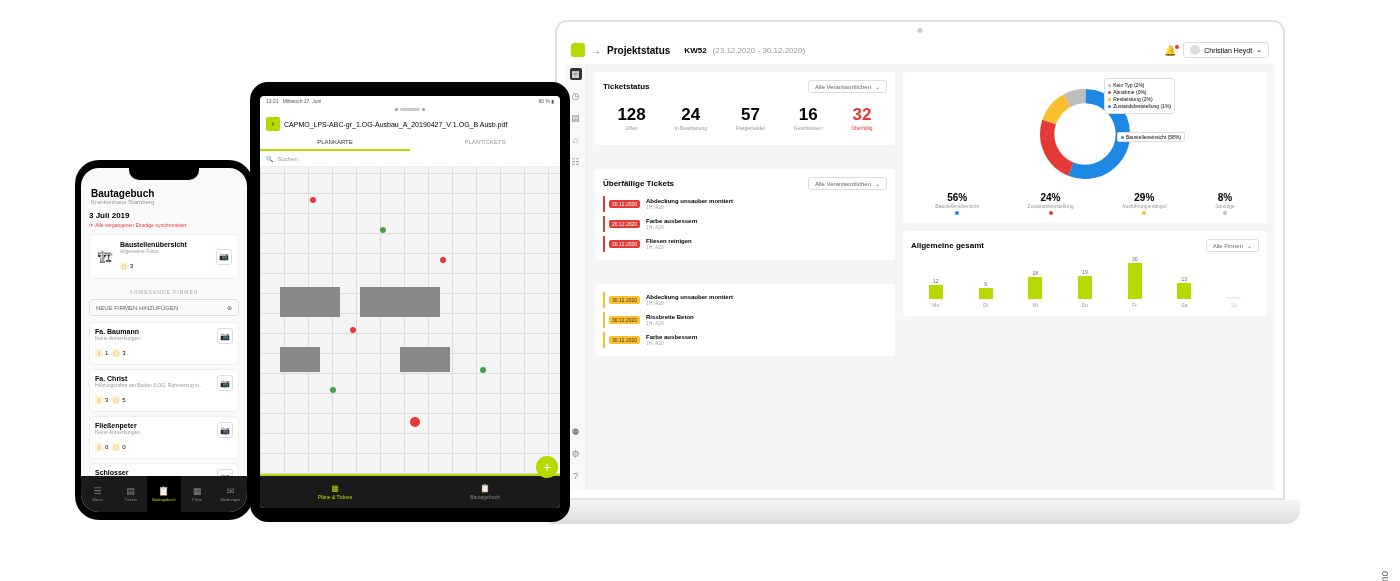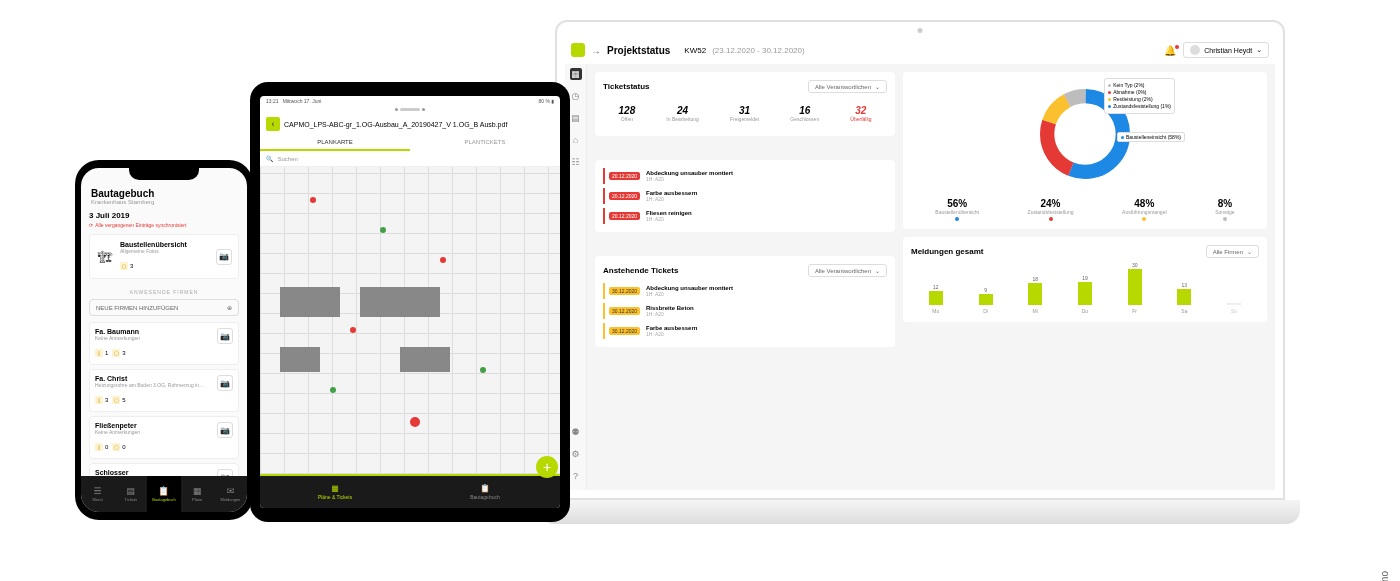--- a/index.html
+++ b/index.html
@@ -8,62 +8,62 @@
 
 .laptop { position: absolute; left: 555px; top: 20px; width: 760px; height: 520px; }
 .laptop-screen { width: 730px; height: 480px; background: #fff; border: 2px solid #e0e0e0; border-radius: 12px 12px 0 0; padding: 14px 8px 8px; position: relative; }
 .laptop-cam { position: absolute; top: 6px; left: 50%; transform: translateX(-50%); width: 5px; height: 5px; border-radius: 50%; background: #ccc; }
 .laptop-base { width: 760px; height: 24px; background: linear-gradient(#f5f5f5, #ddd); border-radius: 0 0 14px 14px; margin-left: -15px; }
 
 .lt-top { display: flex; align-items: center; height: 28px; padding: 0 6px; font-size: 8px; gap: 6px; }
 .lt-logo { width: 14px; height: 14px; background: #b8d900; border-radius: 3px; }
 .lt-arrow { color: #666; font-size: 10px; }
 .lt-title { font-weight: 600; font-size: 10px; }
-.lt-week { font-weight: 400; font-size: 8px; margin-left: 8px; }
+.lt-week { font-weight: 700; font-size: 8px; margin-left: 8px; }
 .lt-dates { color: #999; font-size: 8px; }
 .lt-bell { margin-left: auto; font-size: 10px; position: relative; }
 .lt-bell::after { content:''; position:absolute; top:0; right:-2px; width:4px; height:4px; background:#e53935; border-radius:50%; }
 .lt-user { display: flex; align-items: center; gap: 4px; border: 1px solid #ddd; border-radius: 3px; padding: 2px 6px; font-size: 7px; }
 .lt-avatar { width: 10px; height: 10px; border-radius: 50%; background: #ddd; }
 
 .lt-body { display: flex; height: calc(100% - 28px); }
 .lt-side { width: 22px; background: #f8f8f8; border-right: 1px solid #eee; display: flex; flex-direction: column; align-items: center; padding-top: 4px; gap: 10px; }
 .lt-side-i { width: 12px; height: 12px; display: flex; align-items: center; justify-content: center; color: #888; font-size: 9px; }
 .lt-side-i.active { background: #333; color: #fff; border-radius: 2px; padding: 2px; }
 .lt-side-btm { margin-top: auto; display: flex; flex-direction: column; gap: 10px; padding-bottom: 8px; }
 
 .lt-main { flex: 1; background: #f5f5f5; padding: 8px; display: grid; grid-template-columns: 300px 1fr; gap: 8px; overflow: hidden; }
 .lt-card { background: #fff; border-radius: 4px; padding: 8px; }
 .lt-card-h { display: flex; justify-content: space-between; align-items: center; margin-bottom: 6px; }
 .lt-card-t { font-size: 8px; font-weight: 600; }
 .lt-sel { border: 1px solid #ddd; border-radius: 3px; padding: 2px 6px; font-size: 6px; color: #666; display: flex; align-items: center; gap: 4px; }
 
 .lt-stats { display: flex; justify-content: space-around; text-align: center; padding: 6px 0; }
-.lt-stat-n { font-size: 10px; font-weight: 600; font-style: italic; }
+.lt-stat-n { font-size: 17px; font-weight: 600; }
 .lt-stat-l { font-size: 5px; color: #999; }
 .lt-stat.red .lt-stat-n, .lt-stat.red .lt-stat-l { color: #e53935; }
 
 .lt-tlist { display: flex; flex-direction: column; gap: 4px; }
 .lt-trow { display: flex; align-items: center; gap: 6px; border-left: 2px solid transparent; padding: 2px 4px; }
 .lt-trow.red { border-left-color: #e53935; }
 .lt-trow.yellow { border-left-color: #fbc02d; }
 .lt-tdate { font-size: 5px; padding: 1px 3px; border-radius: 2px; color: #fff; }
 .lt-tdate.red { background: #e53935; }
 .lt-tdate.yellow { background: #fbc02d; color: #333; }
 .lt-ttitle { font-size: 6px; font-weight: 600; }
 .lt-tsub { font-size: 5px; color: #aaa; }
 
 .lt-donut { position: relative; width: 100px; height: 100px; margin: 4px auto; }
 .lt-donut svg { width: 100%; height: 100%; }
 .lt-legend { position: absolute; top: -6px; right: -40px; background: #fff; border: 1px solid #ddd; border-radius: 3px; padding: 3px; font-size: 5px; line-height: 1.4; }
 .lt-legend-i { display: flex; align-items: center; gap: 2px; }
 .lt-legend-d { width: 3px; height: 3px; border-radius: 50%; }
 .lt-callout { position: absolute; right: -50px; top: 48px; background: #fff; border: 1px solid #ddd; border-radius: 2px; padding: 1px 3px; font-size: 5px; display: flex; align-items: center; gap: 2px; }
 
-.lt-pcts { display: flex; justify-content: space-around; text-align: center; margin-top: 14px; }
+.lt-pcts { display: flex; justify-content: space-around; text-align: center; margin-top: 8px; }
 .lt-pct-n { font-size: 10px; font-weight: 600; }
 .lt-pct-l { font-size: 5px; color: #999; }
 .lt-pct-d { width: 4px; height: 4px; border-radius: 50%; margin: 2px auto 0; }
 
 .lt-bar { display: flex; justify-content: space-around; align-items: flex-end; height: 50px; padding-top: 6px; }
 .lt-bar-c { display: flex; flex-direction: column; align-items: center; gap: 1px; }
 .lt-bar-n { font-size: 5px; color: #666; }
 .lt-bar-b { width: 14px; background: #b8d900; }
 .lt-bar-l { font-size: 5px; color: #999; margin-top: 2px; }
 .lt-bar-c.off .lt-bar-n, .lt-bar-c.off .lt-bar-l { color: #ccc; }
@@ -170,34 +170,41 @@
             <div class="lt-stats" id="lt-stats">
                 <div class="lt-stat">
                   <div class="lt-stat-n">128</div>
                   <div class="lt-stat-l">Offen</div>
                 </div>
                 <div class="lt-stat">
                   <div class="lt-stat-n">24</div>
                   <div class="lt-stat-l">In Bearbeitung</div>
                 </div>
                 <div class="lt-stat">
-                  <div class="lt-stat-n">31</div>
+                  <div class="lt-stat-n">57</div>
                   <div class="lt-stat-l">Freigemeldet</div>
                 </div>
                 <div class="lt-stat">
                   <div class="lt-stat-n">16</div>
                   <div class="lt-stat-l">Geschlossen</div>
                 </div>
                 <div class="lt-stat red">
                   <div class="lt-stat-n">32</div>
                   <div class="lt-stat-l">Überfällig</div>
                 </div>
               </div>
           </div>
           <div class="lt-card">
+            <div class="lt-card-h">
+              <span class="lt-card-t">Überfällige Tickets</span>
+              <div class="lt-sel">
+                  <span>Alle Verantwortlichen</span>
+                  <span>⌄</span>
+                </div>
+            </div>
             <div class="lt-tlist" id="lt-overdue">
                 <div class="lt-trow red">
                   <span class="lt-tdate red">20.12.2020</span>
                   <div>
                     <div class="lt-ttitle">Abdeckung unsauber montiert</div>
                     <div class="lt-tsub">1H: A20</div>
                   </div>
                 </div>
                 <div class="lt-trow red">
                   <span class="lt-tdate red">20.12.2020</span>
@@ -209,27 +216,20 @@
                 <div class="lt-trow red">
                   <span class="lt-tdate red">20.12.2020</span>
                   <div>
                     <div class="lt-ttitle">Fliesen reinigen</div>
                     <div class="lt-tsub">1H: A20</div>
                   </div>
                 </div>
               </div>
           </div>
           <div class="lt-card">
-            <div class="lt-card-h">
-              <span class="lt-card-t">Anstehende Tickets</span>
-              <div class="lt-sel">
-                  <span>Alle Verantwortlichen</span>
-                  <span>⌄</span>
-                </div>
-            </div>
             <div class="lt-tlist" id="lt-pending">
                 <div class="lt-trow yellow">
                   <span class="lt-tdate yellow">30.12.2020</span>
                   <div>
                     <div class="lt-ttitle">Abdeckung unsauber montiert</div>
                     <div class="lt-tsub">1H: A20</div>
                   </div>
                 </div>
                 <div class="lt-trow yellow">
                   <span class="lt-tdate yellow">30.12.2020</span>
@@ -287,34 +287,34 @@
                   <div class="lt-pct-n">56%</div>
                   <div class="lt-pct-l">Baustellenübersicht</div>
                   <div class="lt-pct-d" style="background:#1e88e5"></div>
                 </div>
                 <div>
                   <div class="lt-pct-n">24%</div>
                   <div class="lt-pct-l">Zustandsfeststellung</div>
                   <div class="lt-pct-d" style="background:#e53935"></div>
                 </div>
                 <div>
-                  <div class="lt-pct-n">48%</div>
+                  <div class="lt-pct-n">29%</div>
                   <div class="lt-pct-l">Ausführungsmangel</div>
                   <div class="lt-pct-d" style="background:#fbc02d"></div>
                 </div>
                 <div>
                   <div class="lt-pct-n">8%</div>
                   <div class="lt-pct-l">Sonstige</div>
                   <div class="lt-pct-d" style="background:#bdbdbd"></div>
                 </div>
               </div>
           </div>
           <div class="lt-card">
             <div class="lt-card-h">
-              <span class="lt-card-t">Meldungen gesamt</span>
+              <span class="lt-card-t">Allgemeine gesamt</span>
               <div class="lt-sel">
                   <span>Alle Firmen</span>
                   <span>⌄</span>
                 </div>
             </div>
             <div class="lt-bar" id="lt-bar">
                 <div class="lt-bar-c">
                   <span class="lt-bar-n">12</span>
                   <div class="lt-bar-b" style="height:14.4px;"></div>
                   <span class="lt-bar-l">Mo</span>

